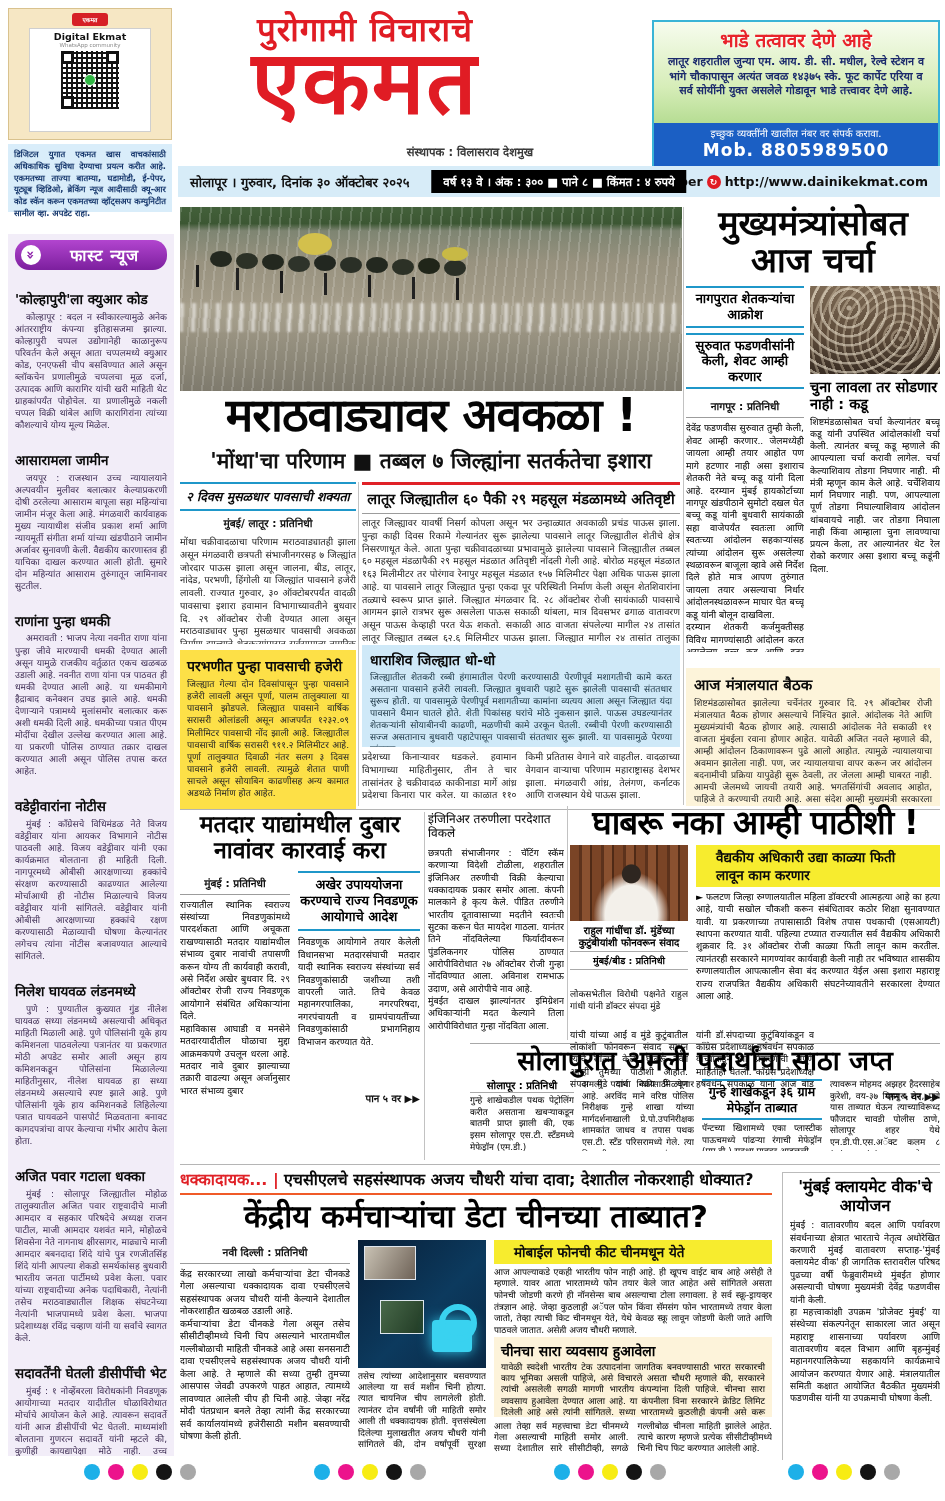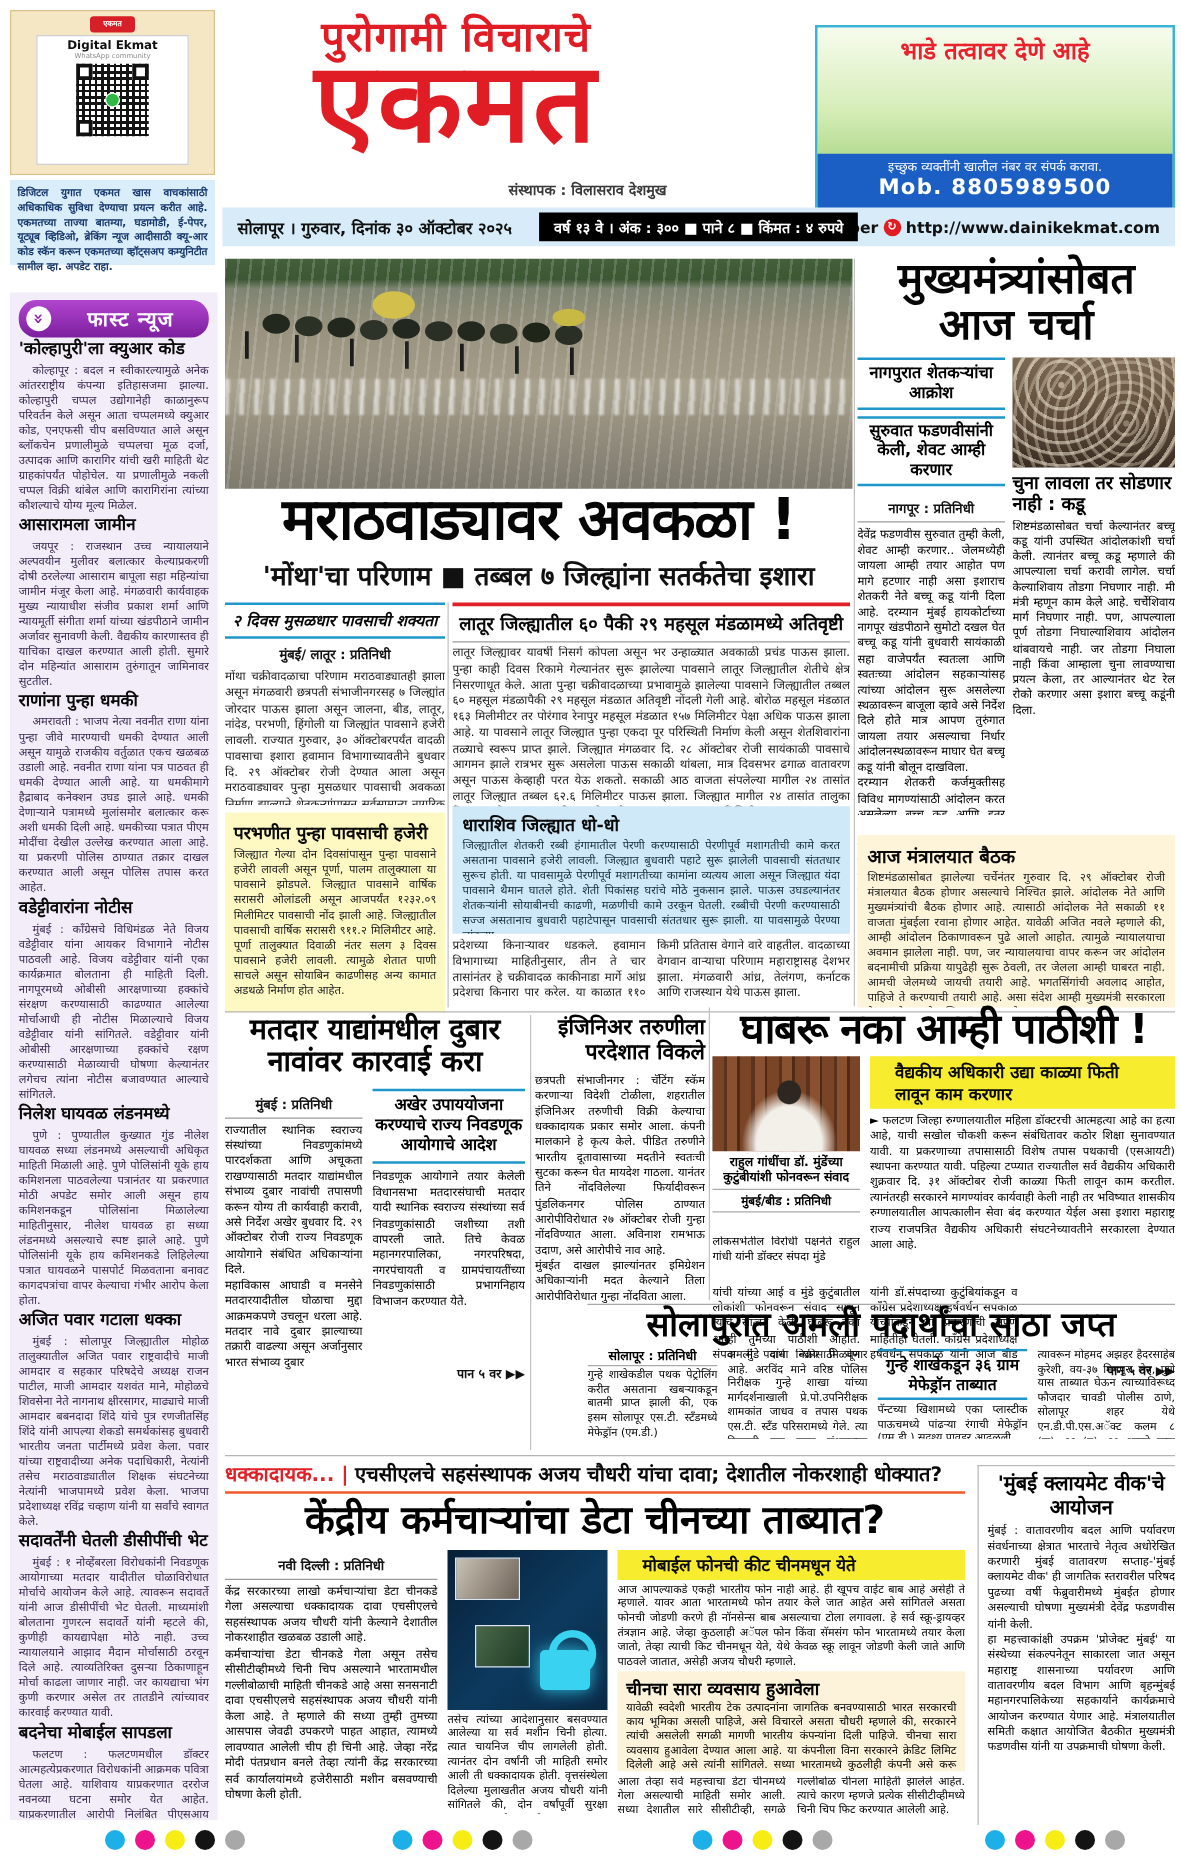--- a/index.html
+++ b/index.html
@@ -44,21 +44,21 @@
   .dl-issue { position:absolute; left:50%; transform:translateX(-50%); background:#000; color:#fff; font-size:11.5px; font-weight:bold; padding:4px 12px; }
   .dl-right { margin-left:auto; display:flex; align-items:center; gap:4px; font-size:12.5px; font-weight:bold; color:#111; }
   .epaper-ic { display:inline-block; width:14px; height:14px; border-radius:50%; background:#e01c24; color:#fff; font-size:9px; line-height:14px; text-align:center; }
 
   
   .fastnews { left:8px; top:234px; width:166px; height:1222px; background:#f2edf8; padding:6px 7px; overflow:hidden; }
   .fn-head { background:linear-gradient(180deg,#b245cf,#7c1f9e); border-radius:14px; height:30px; display:flex; align-items:center; gap:7px; padding:0 6px; }
   .fn-ic { width:20px; height:20px; border-radius:50%; background:#fff; color:#8e24aa; font-weight:900; font-size:14px; display:flex; align-items:center; justify-content:center; }
   .fn-ic span { transform:rotate(90deg); display:block; }
   .fn-title { color:#fff; font-size:16px; font-weight:800; letter-spacing:1px; flex:1; text-align:center; }
-  .fn-item h3 { font-size:13.5px; font-weight:800; color:#0a0a0a; margin:2px 0 3px; line-height:1.15; }
+  .fn-item h3 { font-size:13.5px; font-weight:800; color:#0a0a0a; margin:22px 0 3px; line-height:1.15; }
   .fn-item p { font-size:9px; color:#3c2b52; line-height:1.34; text-align:justify; text-indent:11px; }
 
   
   .photo-flood { left:180px; top:207px; width:502px; height:184px;
     background:
       repeating-linear-gradient(96deg, rgba(255,255,255,.16) 0 2px, transparent 2px 10px),
       linear-gradient(180deg,#43603a 0%,#3c5733 9%,#7e8572 13%,#98927f 30%,#a59d8a 55%,#8f8a7a 80%,#7e7a6d 100%);
     overflow:hidden; }
   .flood-foam { position:absolute; left:0; top:52%; width:100%; height:16%;
     background:repeating-linear-gradient(92deg, rgba(255,255,255,.55) 0 4px, rgba(200,195,180,.1) 4px 12px); filter:blur(1px); }
@@ -72,21 +72,21 @@
   .lead-sub { left:180px; top:446px; width:502px; font-size:21px; font-weight:800; color:#111; text-align:center; }
 
   .kick-blue { border-top:2.5px solid #1f97c9; border-bottom:2.5px solid #1f97c9; padding:4px 2px; font-size:12.5px; font-weight:800; text-align:center; color:#0a0a0a;font-style:italic; }
   .kick-red { border-top:3px solid #e02127; border-bottom:1px solid #9c9c9c; padding:3px 2px 5px; font-size:14.5px; font-weight:800; text-align:center; color:#0a0a0a; }
   .byline { font-size:10.5px; font-weight:bold; text-align:center; color:#151515; padding:5px 0 4px; }
   .byline.rule { border-bottom:1px solid #9c9c9c; margin-bottom:4px; }
   .bodytxt { font-size:9.4px; line-height:1.36; color:#1b1b1b; }
 
   .lead-c1 { left:180px; top:482px; width:176px; height:324px; }
   .lead-c1-txt { height:108px; overflow:hidden; margin-top:2px; }
-  .box-cream { background:#fef9c3; padding:6px 7px; }
+  .box-cream { background:#fde047; padding:6px 7px; }
   .box-cream h4 { font-size:14px; font-weight:800; color:#0a0a0a; margin-bottom:3px; }
   .box-cream p { font-size:9px; line-height:1.35; color:#222; text-align:justify; }
   .parbhani { margin-top:6px; height:160px; overflow:hidden; }
 
   .lead-c2 { left:362px; top:482px; width:318px; height:324px; }
   .lead-c2-txt { height:128px; overflow:hidden; margin-top:3px; }
   .box-blue { background:#cfe9f8; padding:5px 8px; height:102px; overflow:hidden; }
   .box-blue h4 { font-size:14px; font-weight:800; color:#0a0a0a; margin-bottom:3px; }
   .box-blue p { font-size:9px; line-height:1.33; color:#16303f; text-align:justify; }
   .lead-c2-tail { margin-top:4px; height:66px; overflow:hidden; columns:2; column-gap:9px; }
@@ -116,21 +116,21 @@
   .voters { left:180px; top:812px; width:240px; height:348px; }
   .voters-hl { font-size:23px; font-weight:900; text-align:center; line-height:1.12; color:#050505; }
   .voters-row { display:flex; gap:8px; margin-top:7px; }
   .voters-c1 { width:110px; }
   .voters-c2 { width:122px; }
   .voters-kick { border-top:2px solid #1f97c9; border-bottom:2px solid #1f97c9; padding:4px 2px; font-size:13px; font-weight:800; text-align:center; line-height:1.25; margin-bottom:5px; }
   .voters-txt { font-size:9.2px; line-height:1.35; text-align:justify; height:228px; overflow:hidden; }
   .voters-txt2 { font-size:9.2px; line-height:1.35; text-align:justify; height:155px; overflow:hidden; }
 
   .engineer { left:428px; top:812px; width:136px; height:348px; }
-  .engineer h3 { font-size:17px; font-weight:700; text-align:right; line-height:1.2; margin-bottom:6px; }
+  .engineer h3 { font-size:12px; font-weight:400; text-align:left; line-height:1.2; margin-bottom:6px; }
   .engineer p { font-size:9.1px; line-height:1.36; text-align:justify; height:290px; overflow:hidden; }
 
   .ghabru { left:570px; top:806px; width:370px; height:234px; }
   .ghabru-hl { font-size:33px; font-weight:900; text-align:center; line-height:1.0; letter-spacing:-1px; }
   .ghabru-grid { display:grid; grid-template-columns:118px 1fr 1fr; column-gap:8px; margin-top:6px; }
   .photo-rahul { width:118px; height:76px;
     background:
       radial-gradient(circle at 52% 38%, #2e2620 9px, transparent 10px),
       radial-gradient(ellipse at 52% 92%, #f3f0ea 26px, transparent 38px),
       repeating-linear-gradient(90deg,#7a4426 0 9px,#5c321c 9px 12px,#8a5130 12px 20px,#4f2a16 20px 22px); }
@@ -201,20 +201,21 @@
     </div>
   </div>
   <div class="abs qr-info just">डिजिटल युगात एकमत खास वाचकांसाठी अधिकाधिक सुविधा देण्याचा प्रयत्न करीत आहे. एकमतच्या ताज्या बातम्या, घडामोडी, ई-पेपर, यूट्यूब व्हिडिओ, ब्रेकिंग न्यूज आदीसाठी क्यू-आर कोड स्कॅन करून एकमतच्या व्हॉट्सअप कम्युनिटीत सामील व्हा. अपडेट राहा.</div>
 
   <div class="abs mast-tag">पुरोगामी विचाराचे</div>
   <div class="abs mast-title">एकमत</div>
   <div class="abs mast-founder">संस्थापक : विलासराव देशमुख</div>
 
   <div class="abs ad-box">
     <div class="ad-title">भाडे तत्वावर देणे आहे</div>
+    <div class="ad-body">लातूर शहरातील जुन्या एम. आय. डी. सी. मधील, रेल्वे स्टेशन व भांगे चौकापासून अत्यंत जवळ १४३७५ स्के. फूट कार्पेट एरिया व सर्व सोयींनी युक्त असलेले गोडावून भाडे तत्त्वावर देणे आहे.</div>
     <div class="ad-strip">
       <div class="ad-contact">इच्छुक व्यक्तींनी खालील नंबर वर संपर्क करावा.</div>
       <div class="ad-phone">Mob. 8805989500</div>
     </div>
   </div>
 
   <div class="abs dateline">
     <span class="dl-place">सोलापूर । गुरुवार, दिनांक ३० ऑक्टोबर २०२५</span>
     <span class="dl-issue">वर्ष १३ वे । अंक : ३०० ■ पाने ८ ■ किंमत : ४ रुपये</span>
     <span class="dl-right">

